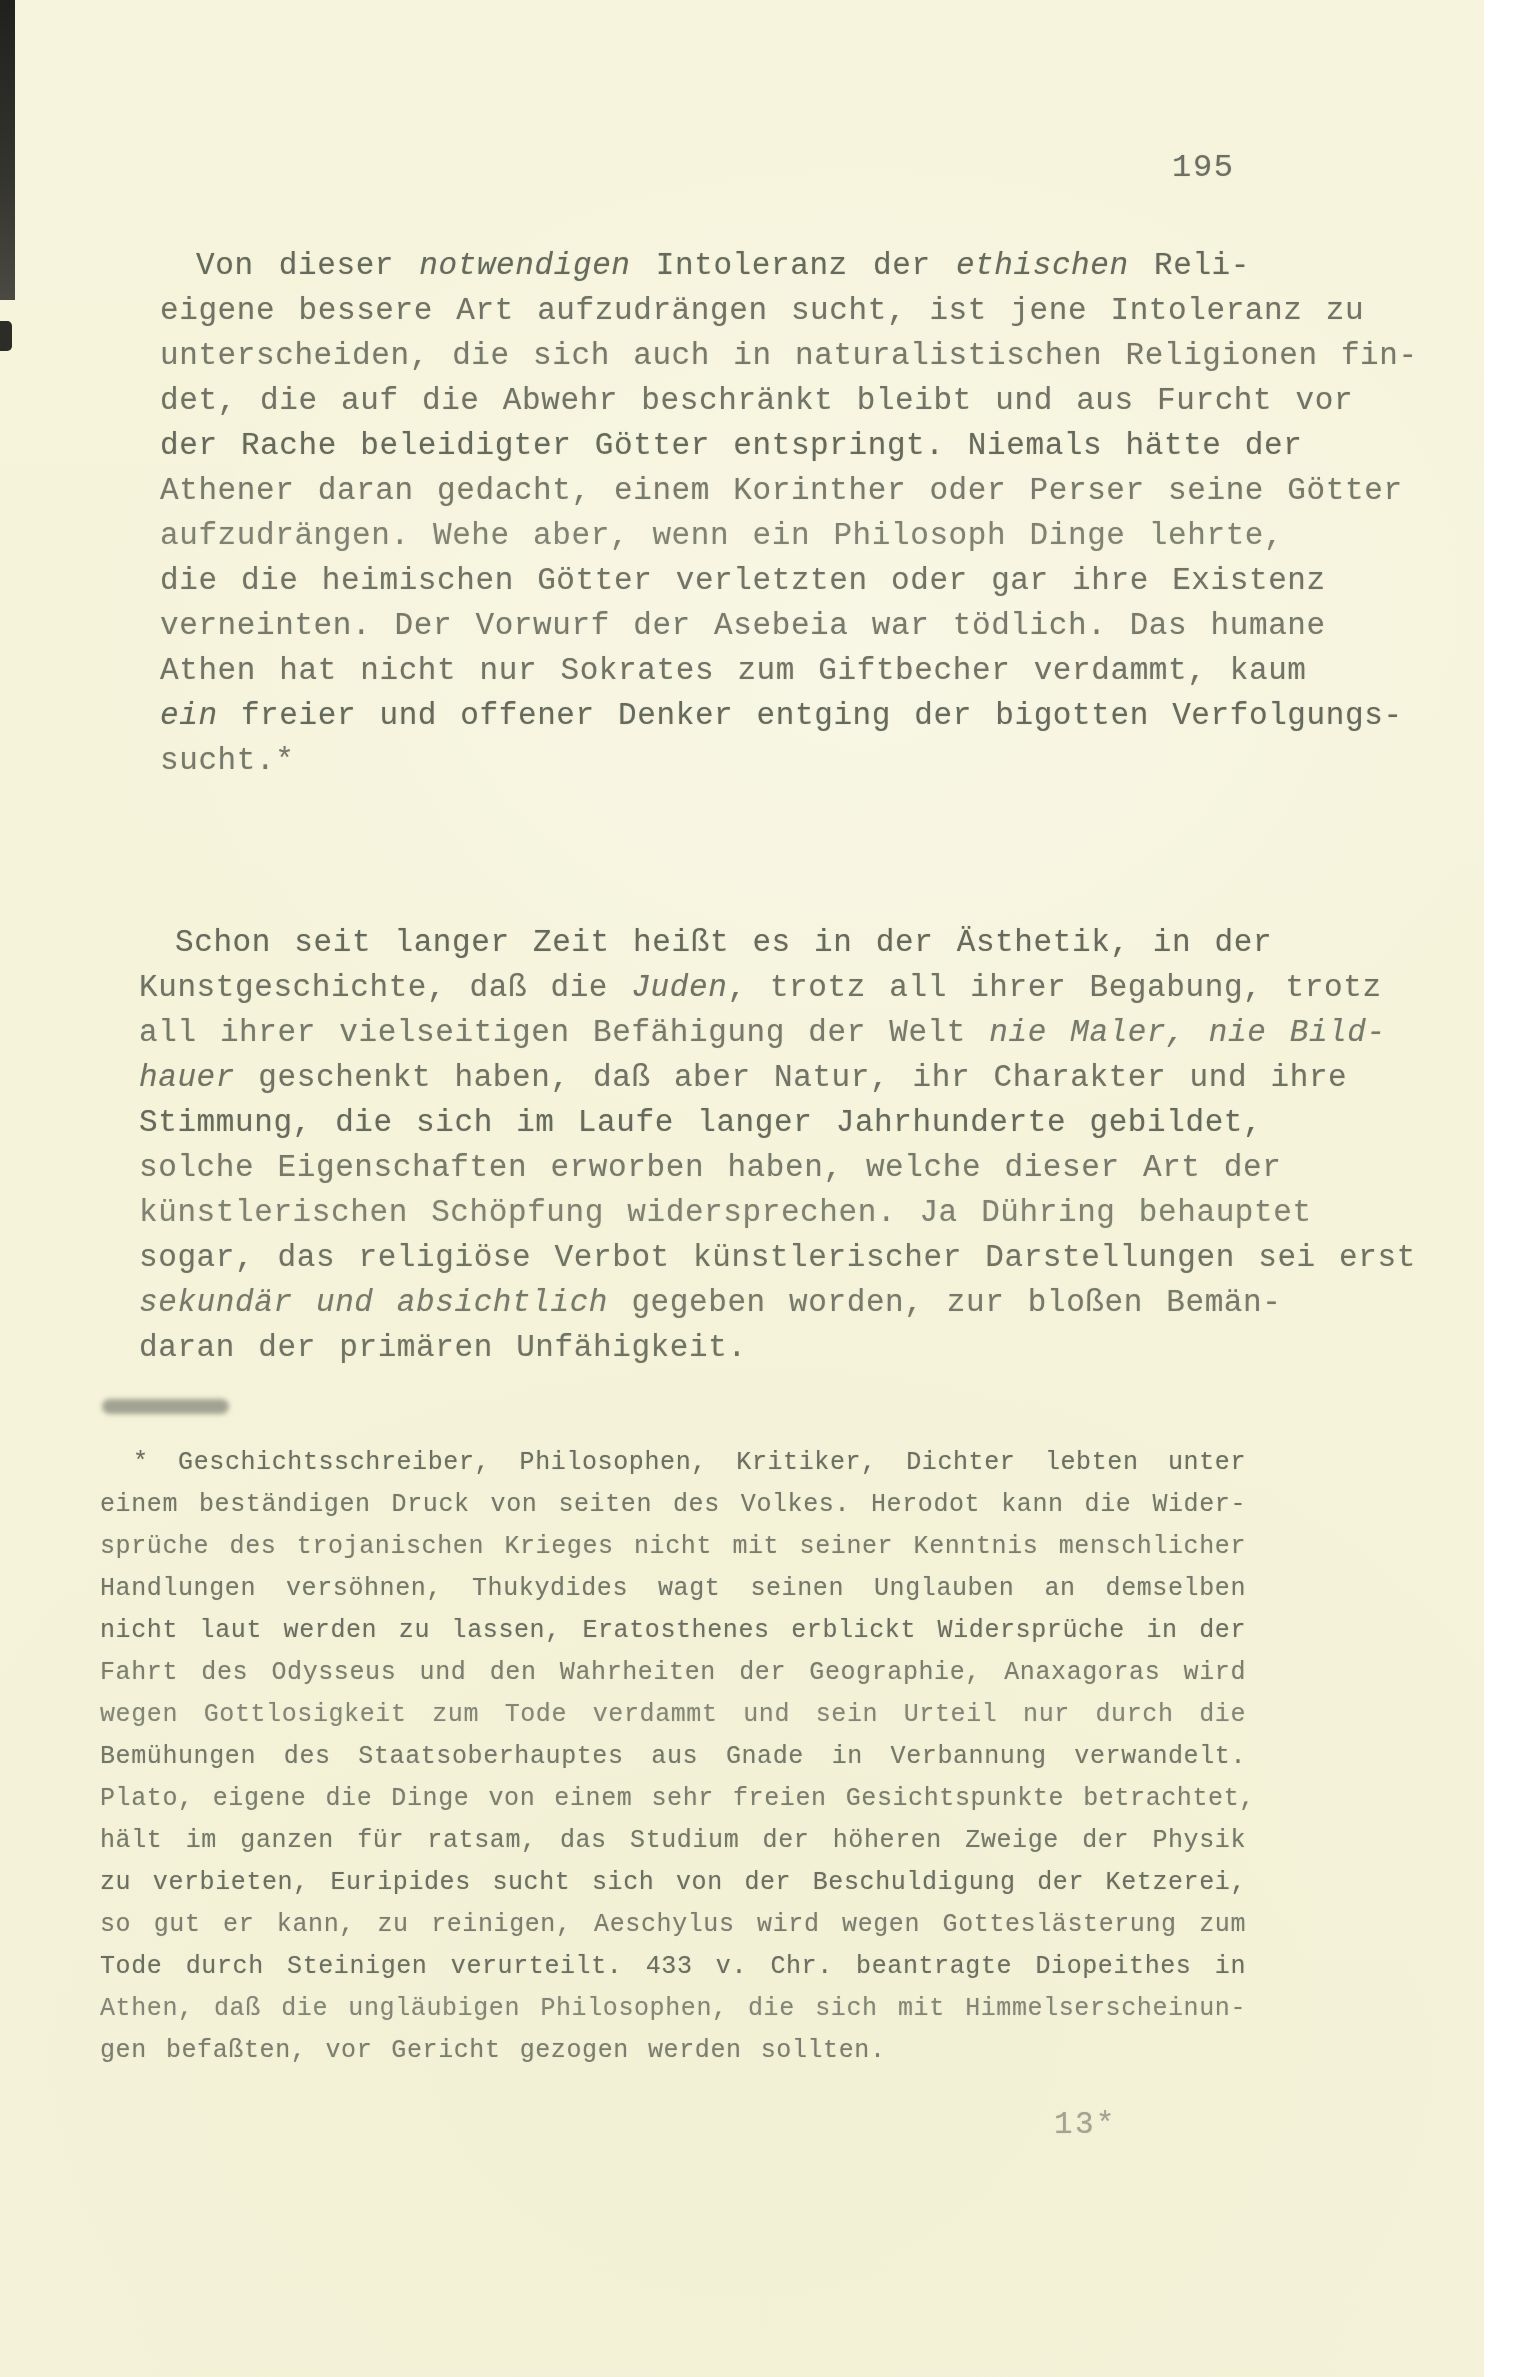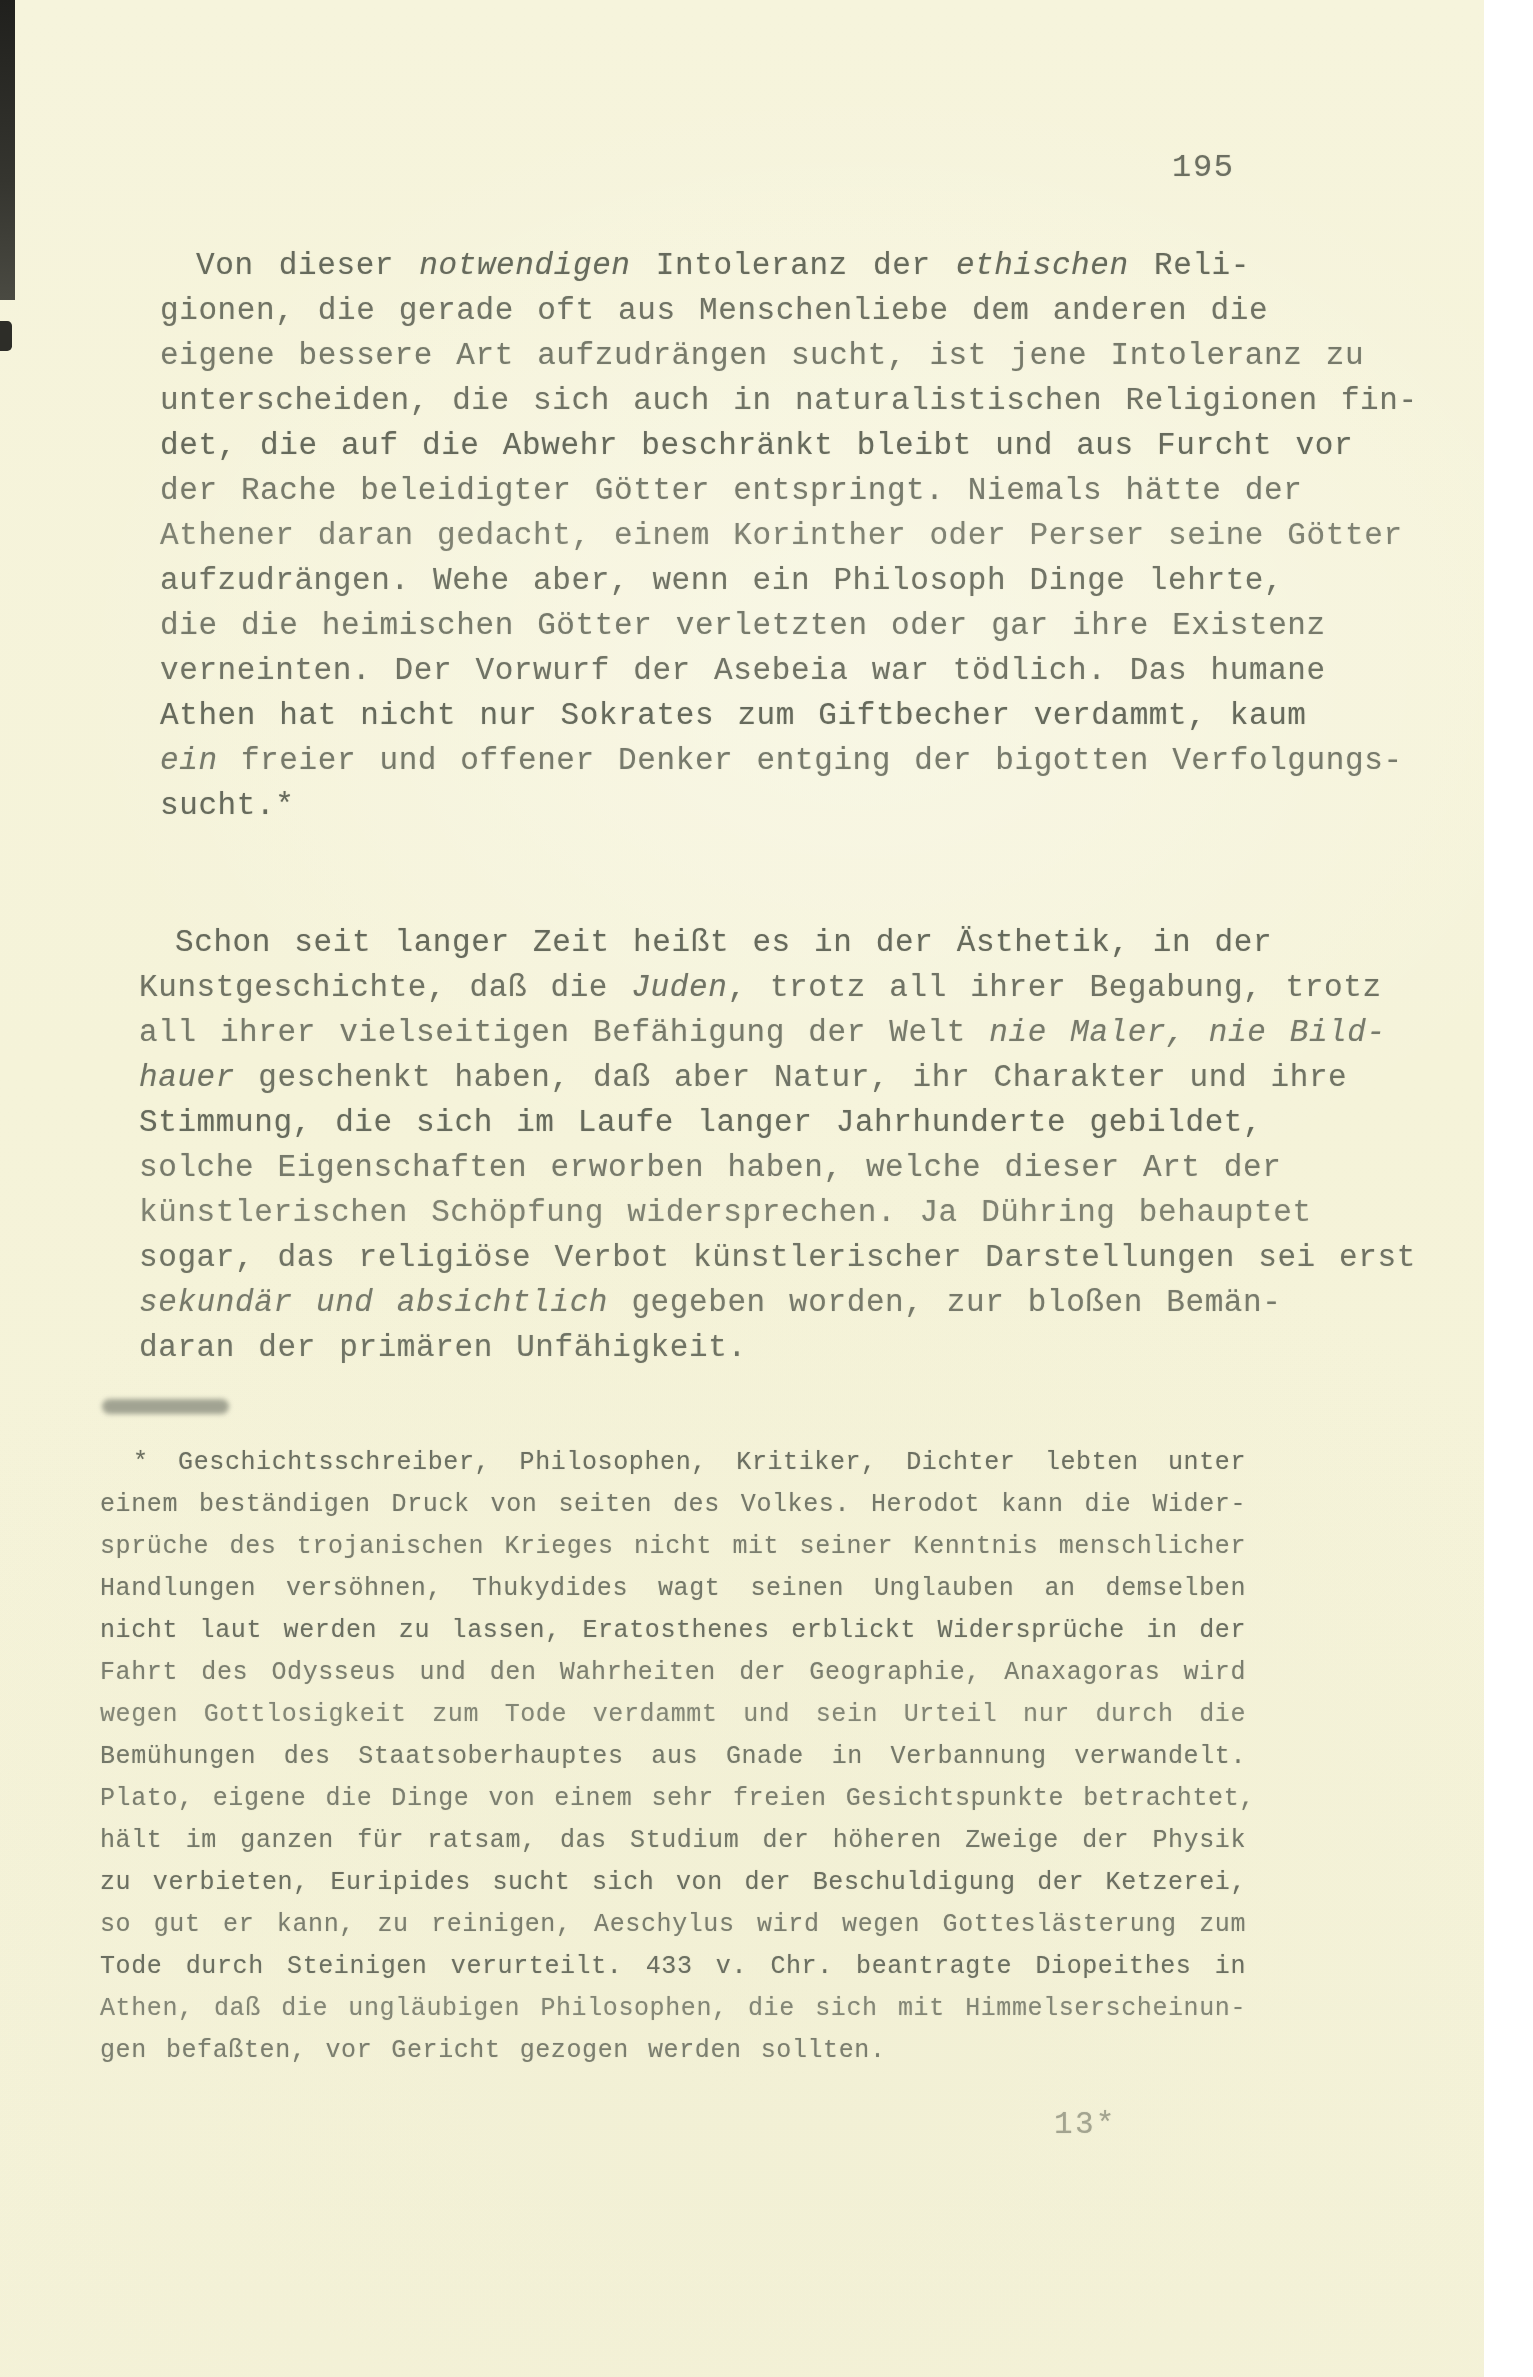--- a/index.html
+++ b/index.html
@@ -68,21 +68,20 @@
 
 <div class="page">
 
   <div class="edge-bar"></div>
   <div class="edge-blob"></div>
 
   <div class="pagenum">195</div>
 
   <div class="textblock main para1">
       <div class="line indent"><span>Von dieser </span><i>notwendigen</i><span> Intoleranz der </span><i>ethischen</i><span> Reli-</span></div>
-      <div class="line"><span>gionen, die gerade oft aus Menschenliebe dem anderen die</span></div>
       <div class="line"><span>eigene bessere Art aufzudrängen sucht, ist jene Intoleranz zu</span></div>
       <div class="line"><span>unterscheiden, die sich auch in naturalistischen Religionen fin-</span></div>
       <div class="line"><span>det, die auf die Abwehr beschränkt bleibt und aus Furcht vor</span></div>
       <div class="line"><span>der Rache beleidigter Götter entspringt. Niemals hätte der</span></div>
       <div class="line"><span>Athener daran gedacht, einem Korinther oder Perser seine Götter</span></div>
       <div class="line"><span>aufzudrängen. Wehe aber, wenn ein Philosoph Dinge lehrte,</span></div>
       <div class="line"><span>die die heimischen Götter verletzten oder gar ihre Existenz</span></div>
       <div class="line"><span>verneinten. Der Vorwurf der Asebeia war tödlich. Das humane</span></div>
       <div class="line"><span>Athen hat nicht nur Sokrates zum Giftbecher verdammt, kaum</span></div>
       <div class="line"><i>ein</i><span> freier und offener Denker entging der bigotten Verfolgungs-</span></div>

